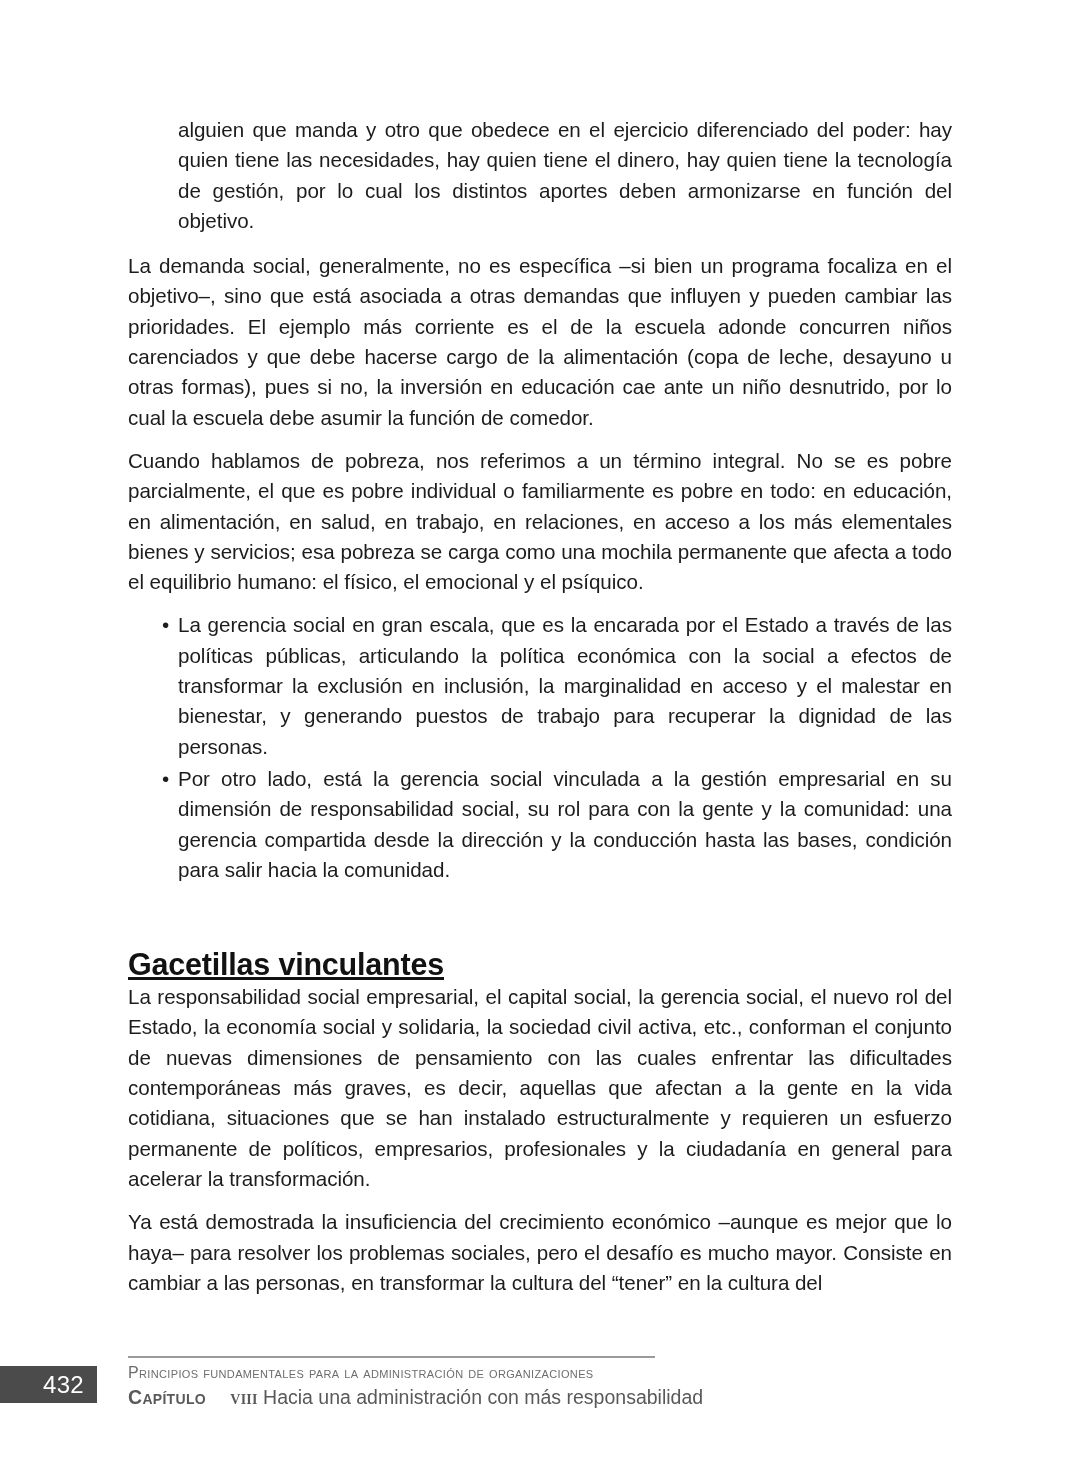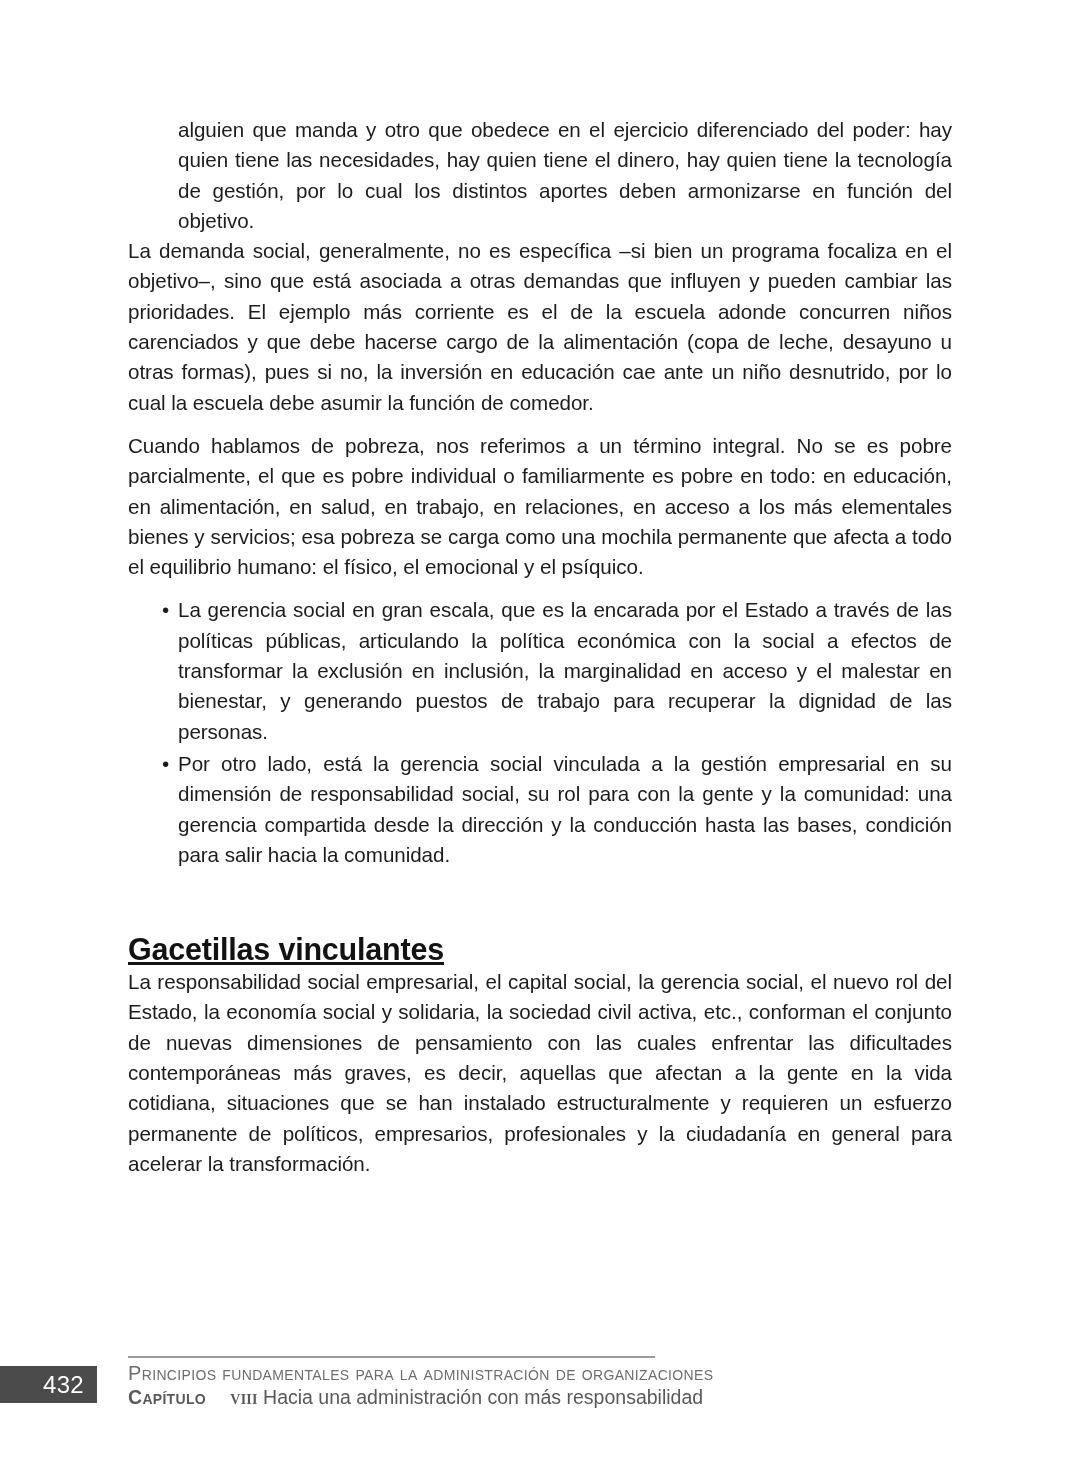--- a/index.html
+++ b/index.html
@@ -34,20 +34,21 @@
     text-justify: inter-word;
     margin: 0 0 13px 0;
     color: #1c1c1c;
     letter-spacing: -0.05px;
   }
 
   
   .quote-block {
     margin-left: 50px;
     width: 774px;
+    margin-bottom: 15px;
   }
   .quote-block .para {
     margin-bottom: 0;
   }
 
   
   .bullets {
     list-style: none;
     margin: 0 0 0 0;
     padding: 0;
@@ -121,21 +122,21 @@
     letter-spacing: 0.3px;
     text-align: right;
   }
   .footer-text {
     position: absolute;
     left: 128px;
     top: 1362px;
     width: 700px;
   }
   .footer-line1 {
-    font-size: 20px;
+    font-size: 16px;
     color: #6d6d6d;
     font-variant: small-caps;
     letter-spacing: 0.35px;
     line-height: 22px;
     white-space: nowrap;
   }
   .footer-line2 {
     font-size: 19.5px;
     color: #595959;
     line-height: 24px;
@@ -180,20 +181,21 @@
         <span class="bullet-mark">•</span>
         <span>Por otro lado, está la gerencia social vinculada a la gestión empresarial en su dimensión de responsabilidad social, su rol para con la gente y la comunidad: una gerencia compartida desde la dirección y la conducción hasta las bases, condición para salir hacia la comunidad.</span>
       </li>
     </ul>
 
     <h1 class="h-main">Gacetillas vinculantes</h1>
 
 
     <p class="para">La responsabilidad social empresarial, el capital social, la gerencia social, el nuevo rol del Estado, la economía social y solidaria, la sociedad civil activa, etc., conforman el conjunto de nuevas dimensiones de pensamiento con las cuales enfrentar las dificultades contemporáneas más graves, es decir, aquellas que afectan a la gente en la vida cotidiana, situaciones que se han instalado estructuralmente y requieren un esfuerzo permanente de políticos, empresarios, profesionales y la ciudadanía en general para acelerar la transformación.</p>
 
+    <p class="para">Ya está demostrada la insuficiencia del crecimiento económico –aunque es mejor que lo haya– para resolver los problemas sociales, pero el desafío es mucho mayor. Consiste en cambiar a las personas, en transformar la cultura del “tener” en la cultura del</p>
 
   </div>
 
   <div class="footer-rule"></div>
 
   <div class="page-num-box">
     <span>432</span>
   </div>
 
   <div class="footer-text">

